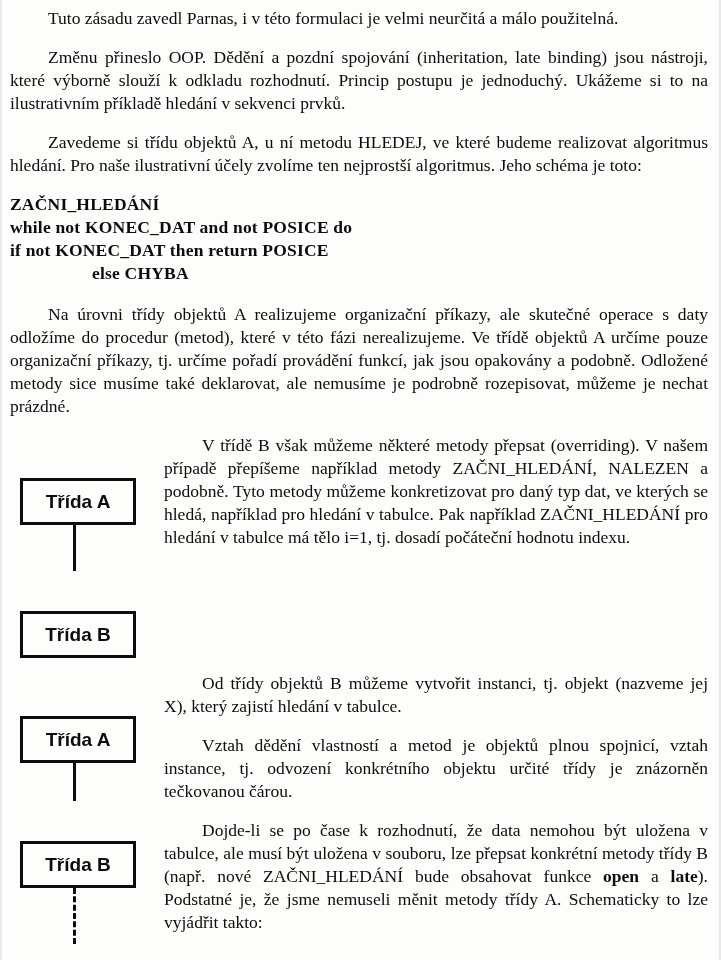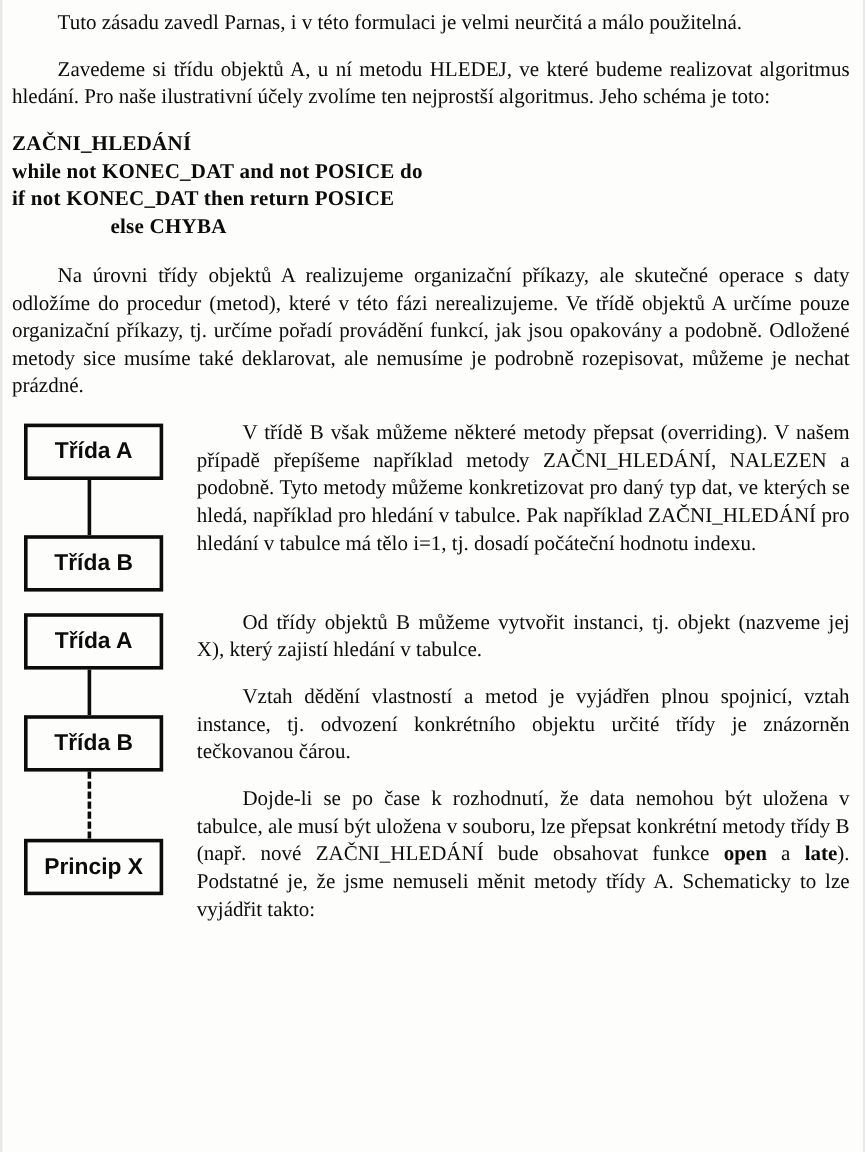--- a/index.html
+++ b/index.html
@@ -26,37 +26,39 @@
   .figure{float:left;width:142px;margin:4px 12px 12px 0;}
   .cbox{
     width:110px;height:41px;
     margin-left:10px;
     border:3px solid #0c0c0c;
     display:flex;align-items:center;justify-content:center;
     font-family:"Liberation Sans", sans-serif;
     font-weight:bold;font-size:19px;
     text-align:left;
     background:#fdfdfb;
+    margin-top:40px;
   }
   .vline{width:3px;margin-left:63px;background:#0c0c0c;}
   .vline.l1{height:46px;}
   .vline.l2{height:38px;}
   .vdash{width:0;margin-left:63px;border-left:3px dashed #0c0c0c;height:56px;}
   .section{overflow:visible;}
   .clear{clear:both;}
   b{font-weight:bold;}
   i{font-style:italic;}
 </style>
 </head>
 <body>
 
 <div class="page">
 
   <p><span>Tuto zásadu zavedl Parnas, i v této formulaci je velmi neurčitá a málo použitelná.</span></p>
 
+  <p><span>Změnu přineslo OOP. Dědění a pozdní spojování (inheritation, late binding) jsou nástroji, které výborně slouží k odkladu rozhodnutí. Princip postupu je jednoduchý. Ukážeme si to na ilustrativním příkladě hledání v sekvenci prvků.</span></p>
 
   <p><span>Zavedeme si třídu objektů A, u ní metodu HLEDEJ, ve které budeme realizovat algoritmus hledání. Pro naše ilustrativní účely zvolíme ten nejprostší algoritmus. Jeho schéma je toto:</span></p>
 
   <div class="codeblock">
     <div class="code-line">ZAČNI_HLEDÁNÍ</div>
     <div class="code-line">while not KONEC_DAT and not POSICE do</div>
     <div class="code-line">if not KONEC_DAT then return POSICE</div>
     <div class="code-line ind">else CHYBA</div>
   </div>
 
@@ -88,19 +90,19 @@
           <span>Třída B</span>
         </div>
       <div class="vdash"></div>
       <div class="cbox">
           <span>Princip X</span>
         </div>
     </div>
 
     <p><span>Od třídy objektů B můžeme vytvořit instanci, tj. objekt (nazveme jej X), který zajistí hledání v tabulce.</span></p>
 
-    <p><span>Vztah dědění vlastností a metod je vyjádřen plnou spojnicí, vztah instance, tj. odvození konkrétního objektu určité třídy je znázorněn tečkovanou čárou.</span></p>
+    <p><span>Vztah dědění vlastností a metod je objektů plnou spojnicí, vztah instance, tj. odvození konkrétního objektu určité třídy je znázorněn tečkovanou čárou.</span></p>
 
     <p><span>Dojde-li se po čase k rozhodnutí, že data nemohou být uložena v tabulce, ale musí být uložena v souboru, lze přepsat konkrétní metody třídy B (např. nové ZAČNI_HLEDÁNÍ bude obsahovat funkce </span><b>open</b><span> a </span><b>late</b><span>). Podstatné je, že jsme nemuseli měnit metody třídy A. Schematicky to lze vyjádřit takto:</span></p>
     <div class="clear"></div>
   </div>
 
 </div>
 
 </body></html>

